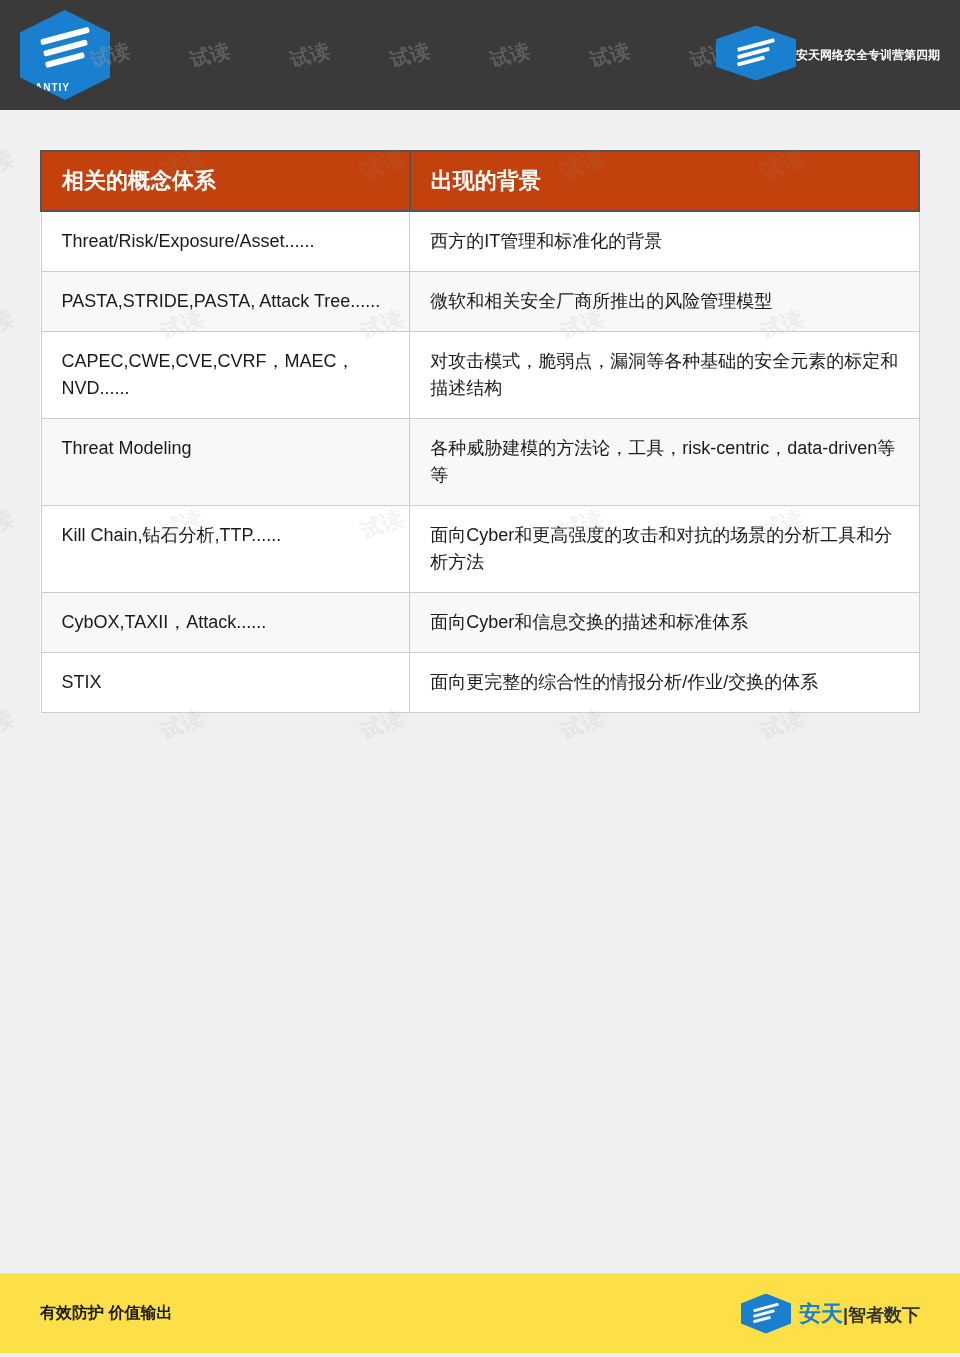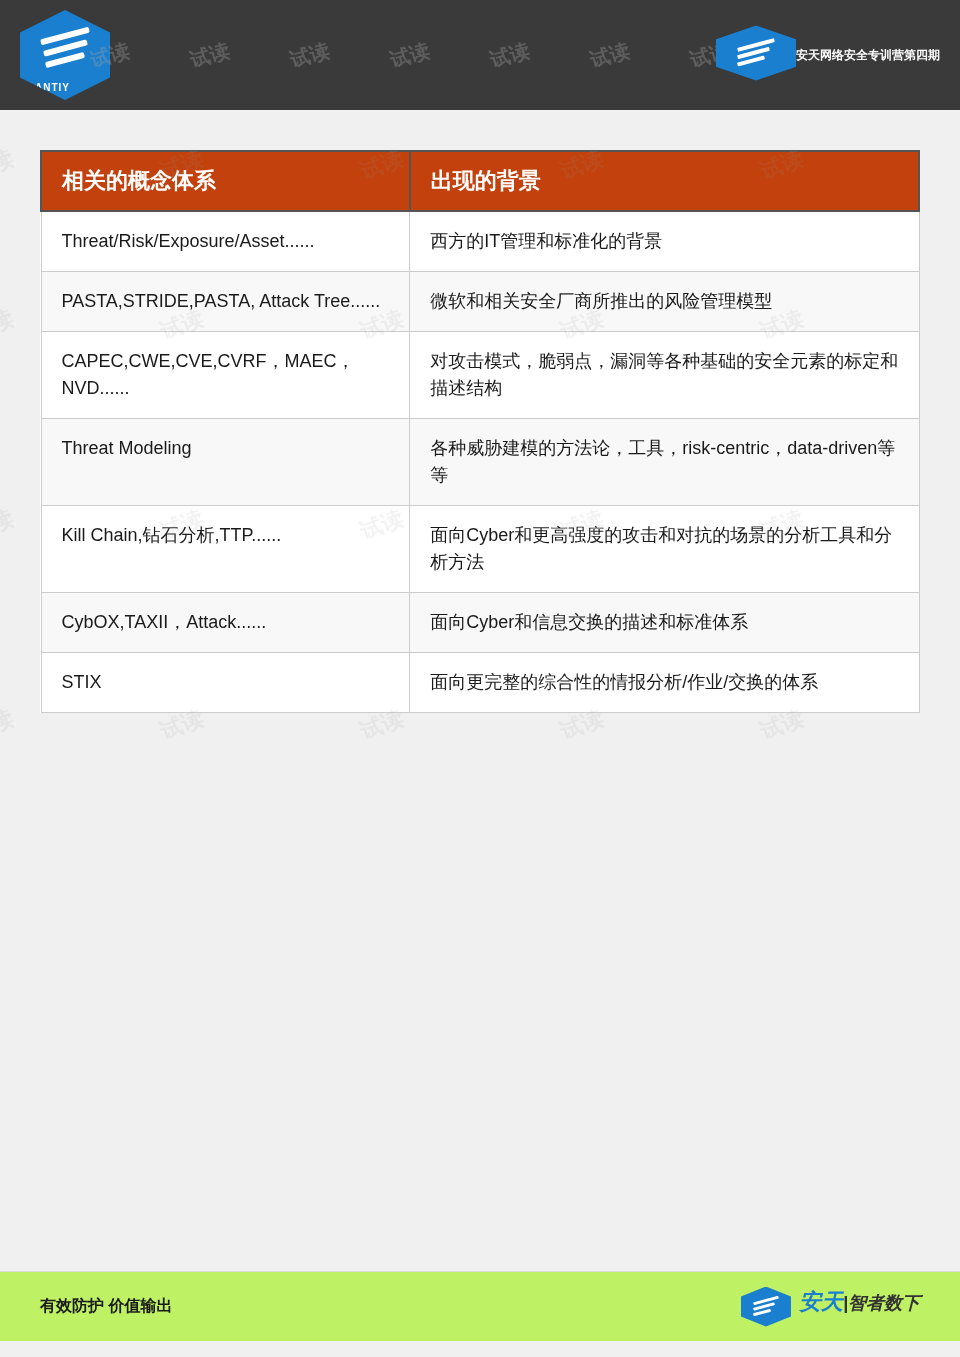--- a/index.html
+++ b/index.html
@@ -191,41 +191,41 @@
       color: rgba(160,160,160,0.12);
       font-size: 22px;
       font-weight: bold;
       transform: rotate(-20deg);
       white-space: nowrap;
     }
 
     
     .footer {
       position: absolute;
-      bottom: 16px;
+      bottom: 4px;
       width: 100%;
-      height: 70px;
-      background: #bef264;
+      height: 80px;
+      background: #fde047;
       display: flex;
       align-items: center;
       justify-content: space-between;
       padding: 0 40px;
       border-top: 1px solid #ddd;
     }
 
     .footer-left {
       font-size: 16px;
       color: #1a1a1a;
       font-weight: bold;
     }
 
     .footer-right {
       display: flex;
+      align-items: center;
       gap: 8px;
-      font-style: italic;
     }
 
     .footer-bird-icon {
       width: 50px;
       height: 40px;
       background: #1a7fce;
       clip-path: polygon(50% 0%, 100% 25%, 100% 75%, 50% 100%, 0% 75%, 0% 25%);
       display: flex;
       align-items: center;
       justify-content: center;

